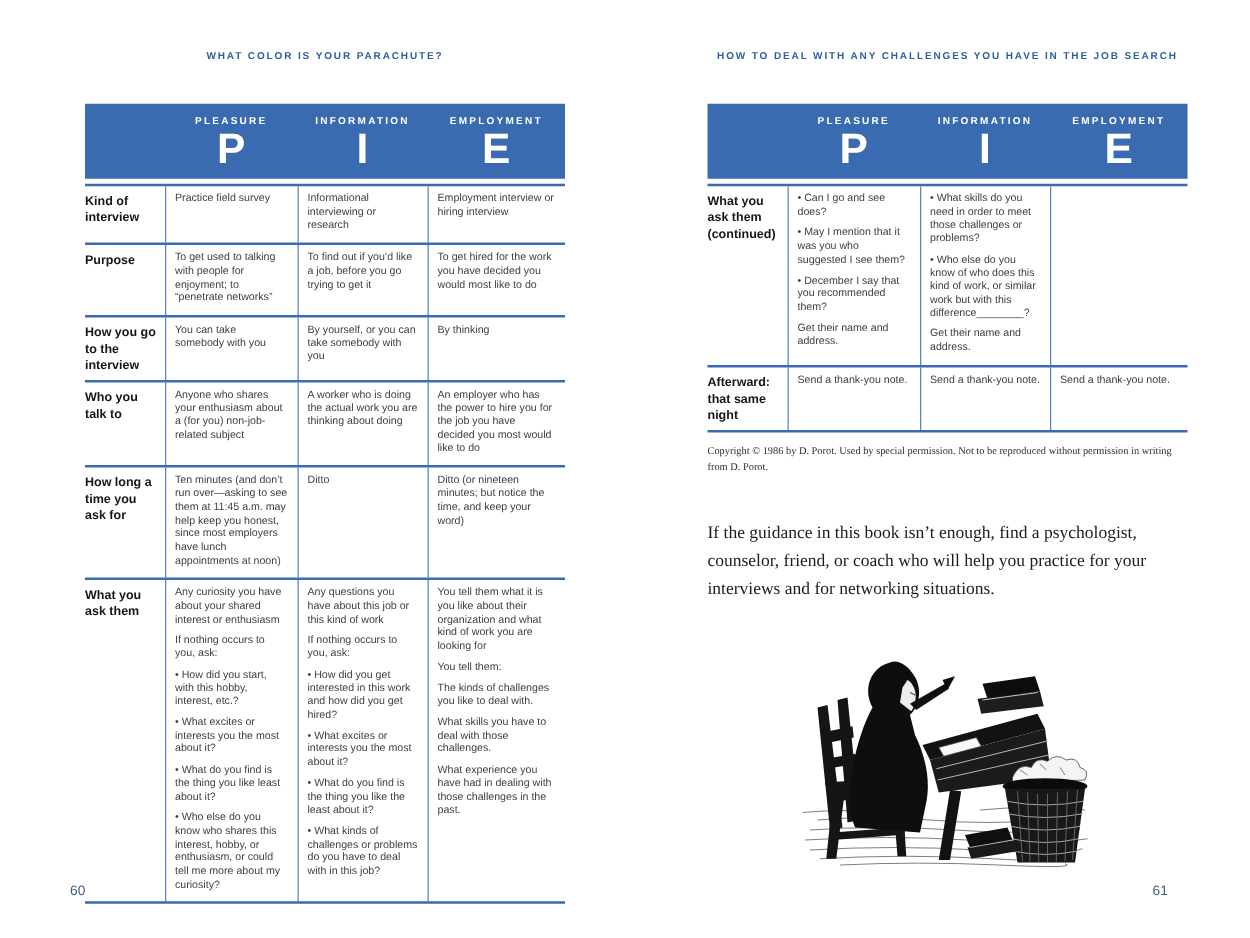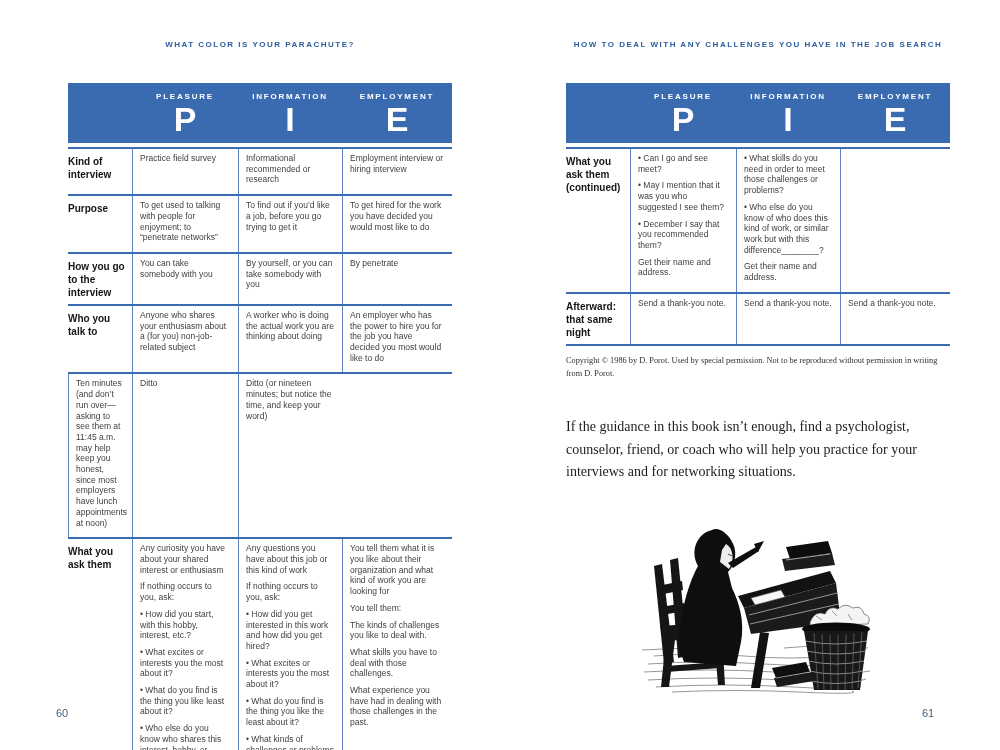--- a/index.html
+++ b/index.html
@@ -48,21 +48,21 @@
     </div>
   </div>
 
   <div class="ptable">
     <div class="trow r0">
       <div class="tlabel">Kind of interview</div>
       <div class="tcell">
           <p>Practice field survey</p>
         </div>
       <div class="tcell">
-          <p>Informational recommended or research</p>
+          <p>Informational interviewing or research</p>
         </div>
       <div class="tcell">
           <p>Employment interview or hiring interview</p>
         </div>
     </div>
     <div class="trow r1">
       <div class="tlabel">Purpose</div>
       <div class="tcell">
           <p>To get used to talking with people for enjoyment; to “penetrate networks”</p>
         </div>
@@ -75,36 +75,37 @@
     </div>
     <div class="trow r2">
       <div class="tlabel">How you go to the interview</div>
       <div class="tcell">
           <p>You can take somebody with you</p>
         </div>
       <div class="tcell">
           <p>By yourself, or you can take somebody with you</p>
         </div>
       <div class="tcell">
-          <p>By penetrate</p>
+          <p>By thinking</p>
         </div>
     </div>
     <div class="trow r3">
       <div class="tlabel">Who you talk to</div>
       <div class="tcell">
           <p>Anyone who shares your enthusiasm about a (for you) non-job-related subject</p>
         </div>
       <div class="tcell">
           <p>A worker who is doing the actual work you are thinking about doing</p>
         </div>
       <div class="tcell">
           <p>An employer who has the power to hire you for the job you have decided you most would like to do</p>
         </div>
     </div>
     <div class="trow r4">
+      <div class="tlabel">How long a time you ask for</div>
       <div class="tcell">
           <p>Ten minutes (and don’t run over—asking to see them at 11:45 a.m. may help keep you honest, since most employers have lunch appointments at noon)</p>
         </div>
       <div class="tcell">
           <p>Ditto</p>
         </div>
       <div class="tcell">
           <p>Ditto (or nineteen minutes; but notice the time, and keep your word)</p>
         </div>
     </div>
@@ -153,21 +154,21 @@
     <div class="bcol">
       <div class="bhead">EMPLOYMENT</div>
       <div class="bletter">E</div>
     </div>
   </div>
 
   <div class="ptable">
     <div class="trow rr0">
       <div class="tlabel">What you ask them (continued)</div>
       <div class="tcell">
-          <p>• Can I go and see meet?</p>
+          <p>• Can I go and see does?</p>
           <p>• May I mention that it was you who suggested I see them?</p>
           <p>• December I say that you recommended them?</p>
           <p>Get their name and address.</p>
         </div>
       <div class="tcell">
           <p>• What skills do you need in order to meet those challenges or problems?</p>
           <p>• Who else do you know of who does this kind of work, or similar work but with this difference________?</p>
           <p>Get their name and address.</p>
         </div>
       <div class="tcell"></div>

